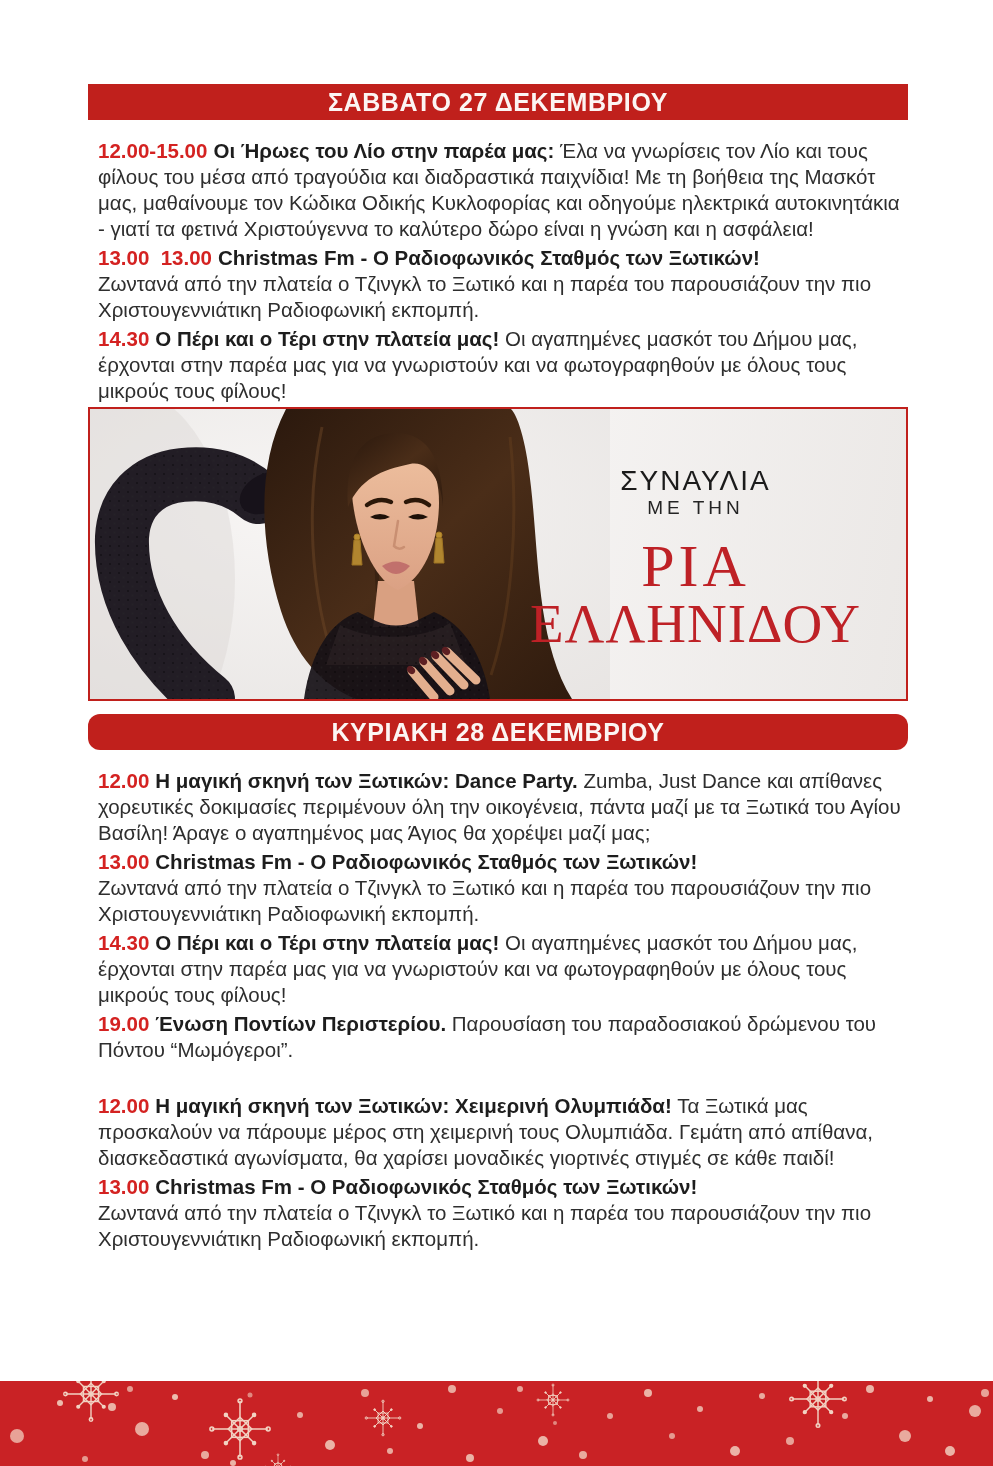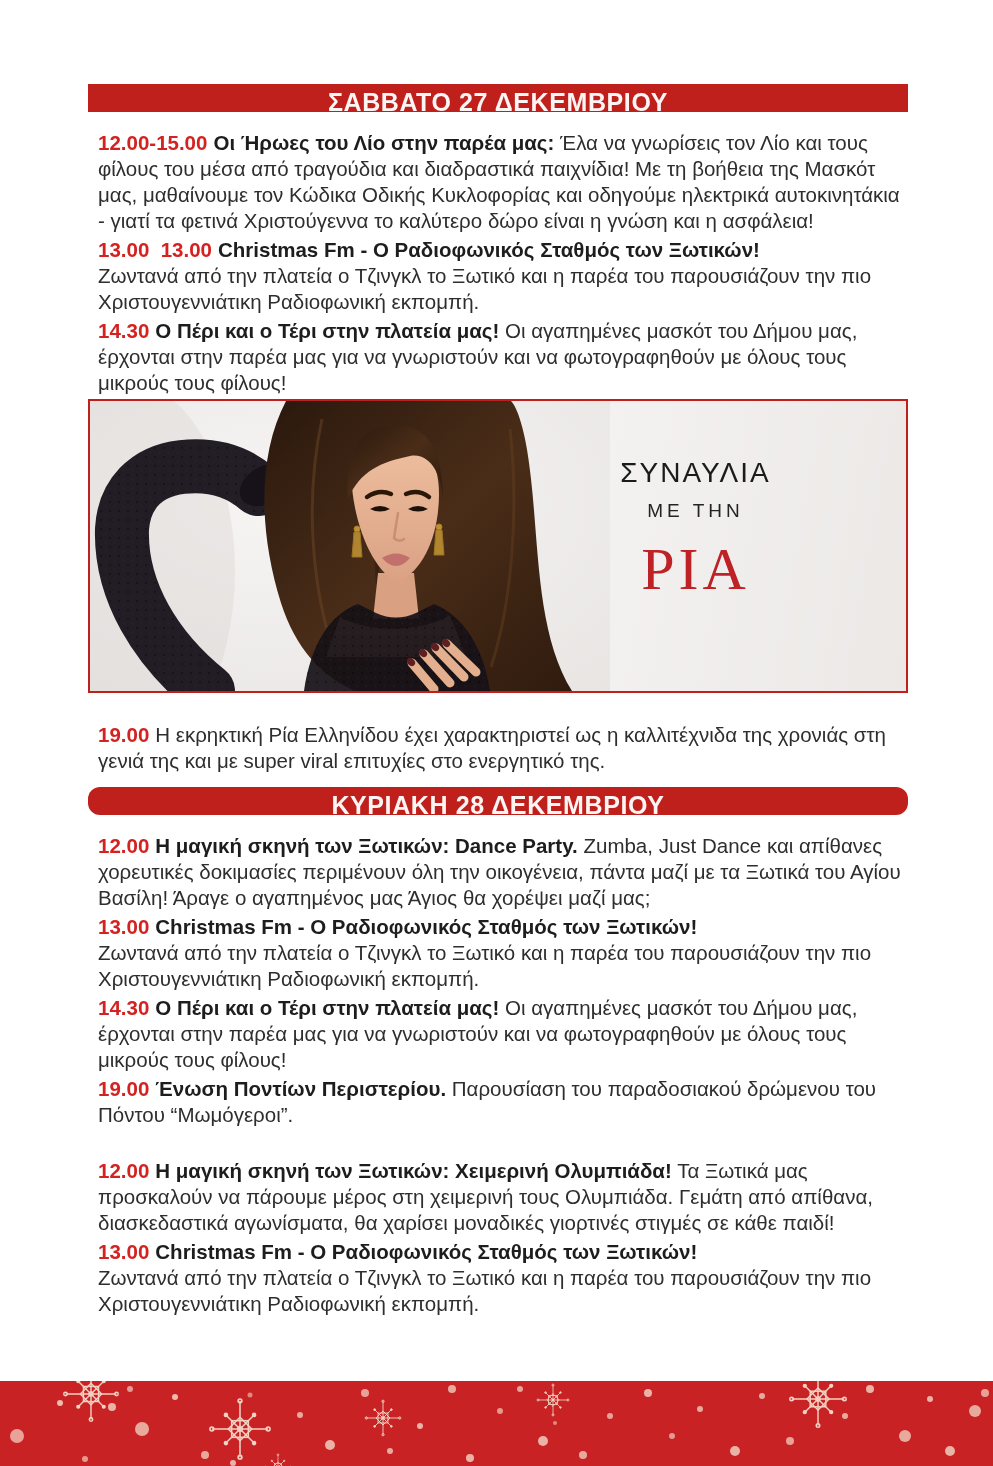--- a/index.html
+++ b/index.html
@@ -3,39 +3,39 @@
 <meta charset="utf-8">
 <style>
   html,body{margin:0;padding:0;}
   body{
     width:993px;height:1466px;background:#ffffff;position:relative;overflow:hidden;
     font-family:"Liberation Sans","DejaVu Sans",sans-serif;
   }
   .content{position:absolute;left:88px;top:84px;width:820px;}
   .bar{
     background:#c0201c;color:#fcf5f3;font-weight:bold;font-size:25px;
-    text-align:center;height:28px;line-height:37px;letter-spacing:0.6px;
+    text-align:center;height:36px;line-height:37px;letter-spacing:0.6px;
   }
   .bar.gap-sm{margin-top:13px;border-radius:12px;}
   .bar.gap-md{margin-top:12px;}
   .events{padding:15px 2px 0 7px;font-size:20.5px;line-height:26px;color:#2e2e2e;}
   .events.after-banner{padding-top:26px;}
   .events.mon{padding-top:24px;}
   .event{margin:3px;}
   .time{color:#d42221;font-weight:bold;margin-right:6px;white-space:pre;}
   .etitle{font-weight:bold;color:#1d1d1d;}
   .banner{
     position:relative;margin-top:1px;height:290px;border:2px solid #c0201c;
     background:linear-gradient(100deg,#f0eeec 0%,#f5f3f2 55%,#ebe8e6 100%);
     overflow:hidden;
   }
   .photo{position:absolute;left:0;top:0;display:block;}
   .banner-text{position:absolute;left:420px;right:25px;top:56px;text-align:center;}
   .bt1{font-size:28px;font-weight:normal;letter-spacing:2px;color:#1b1b1b;line-height:32px;}
-  .bt2{font-size:19px;letter-spacing:4px;color:#242424;margin-top:11px;line-height:22px;}
+  .bt2{font-size:19px;letter-spacing:4px;color:#242424;line-height:22px;}
   .bt3{font-family:"Liberation Serif","DejaVu Serif",serif;font-size:60px;line-height:54px;
        color:#be2126;margin-top:20px;letter-spacing:4px;}
   .bt4{font-family:"Liberation Serif","DejaVu Serif",serif;font-size:55px;line-height:56px;
        color:#be2126;margin-top:3px;letter-spacing:1px;}
   .footer{position:absolute;left:0;bottom:0;width:993px;height:85px;display:block;}
 </style>
 </head>
 <body>
 
 <div class="content">
@@ -121,26 +121,24 @@
         <ellipse cx="321" cy="261" rx="4.5" ry="3.5" transform="rotate(45 321 261)"></ellipse>
         <ellipse cx="333" cy="252" rx="4.5" ry="3.5" transform="rotate(45 333 252)"></ellipse>
         <ellipse cx="345" cy="246" rx="4.5" ry="3.5" transform="rotate(45 345 246)"></ellipse>
         <ellipse cx="356" cy="242" rx="4.5" ry="3.5" transform="rotate(45 356 242)"></ellipse>
       </g>
     </svg>
     <div class="banner-text">
       <div class="bt1">ΣΥΝΑΥΛΙΑ</div>
       <div class="bt2">ΜΕ ΤΗΝ</div>
       <div class="bt3">ΡΙΑ</div>
+      <div class="bt4">ΕΛΛΗΝΙΔΟΥ</div>
     </div>
   </div>
 
-  <div class="events after-banner">
-    <p class="event"><span class="time">19.00</span><span class="desc">Η εκρηκτική Ρία Ελληνίδου έχει χαρακτηριστεί ως η καλλιτέχνιδα της χρονιάς στη γενιά της και με super viral επιτυχίες στο ενεργητικό της.</span></p>
-  </div>
 
   <div class="bar gap-sm">ΚΥΡΙΑΚΗ 28 ΔΕΚΕΜΒΡΙΟΥ</div>
 
   <div class="events">
     <p class="event"><span class="time">12.00</span><span class="etitle">Η μαγική σκηνή των Ξωτικών: Dance Party.</span> <span class="desc">Zumba, Just Dance και απίθανες χορευτικές δοκιμασίες περιμένουν όλη την οικογένεια, πάντα μαζί με τα Ξωτικά του Αγίου Βασίλη! Άραγε ο αγαπημένος μας Άγιος θα χορέψει μαζί μας;</span></p>
     <p class="event"><span class="time">13.00</span><span class="etitle">Christmas Fm - Ο Ραδιοφωνικός Σταθμός των Ξωτικών!</span><br><span class="desc">Ζωντανά από την πλατεία ο Τζινγκλ το Ξωτικό και η παρέα του παρουσιάζουν την πιο Χριστουγεννιάτικη Ραδιοφωνική εκπομπή.</span></p>
     <p class="event"><span class="time">14.30</span><span class="etitle">Ο Πέρι και ο Τέρι στην πλατεία μας!</span> <span class="desc">Οι αγαπημένες μασκότ του Δήμου μας, έρχονται στην παρέα μας για να γνωριστούν και να φωτογραφηθούν με όλους τους μικρούς τους φίλους!</span></p>
     <p class="event"><span class="time">19.00</span><span class="etitle">Ένωση Ποντίων Περιστερίου.</span> <span class="desc">Παρουσίαση του παραδοσιακού δρώμενου του Πόντου “Μωμόγεροι”.</span></p>
   </div>
 

